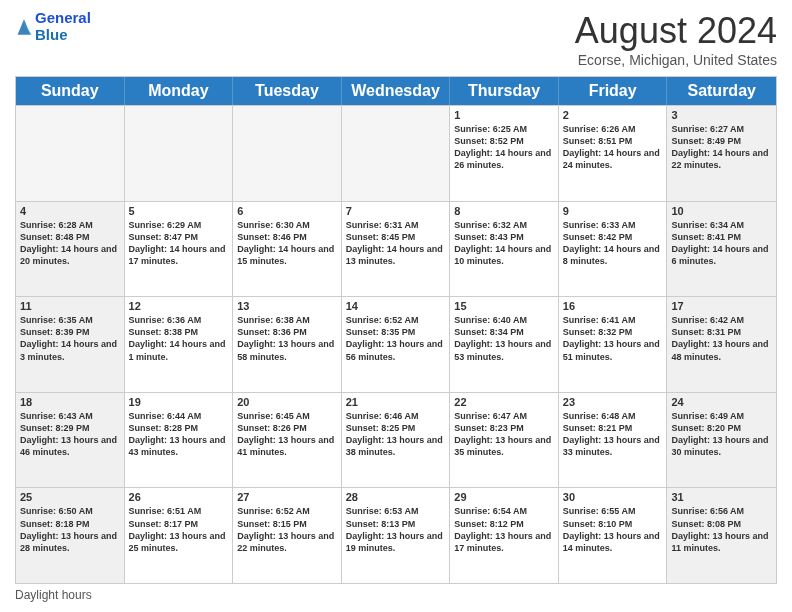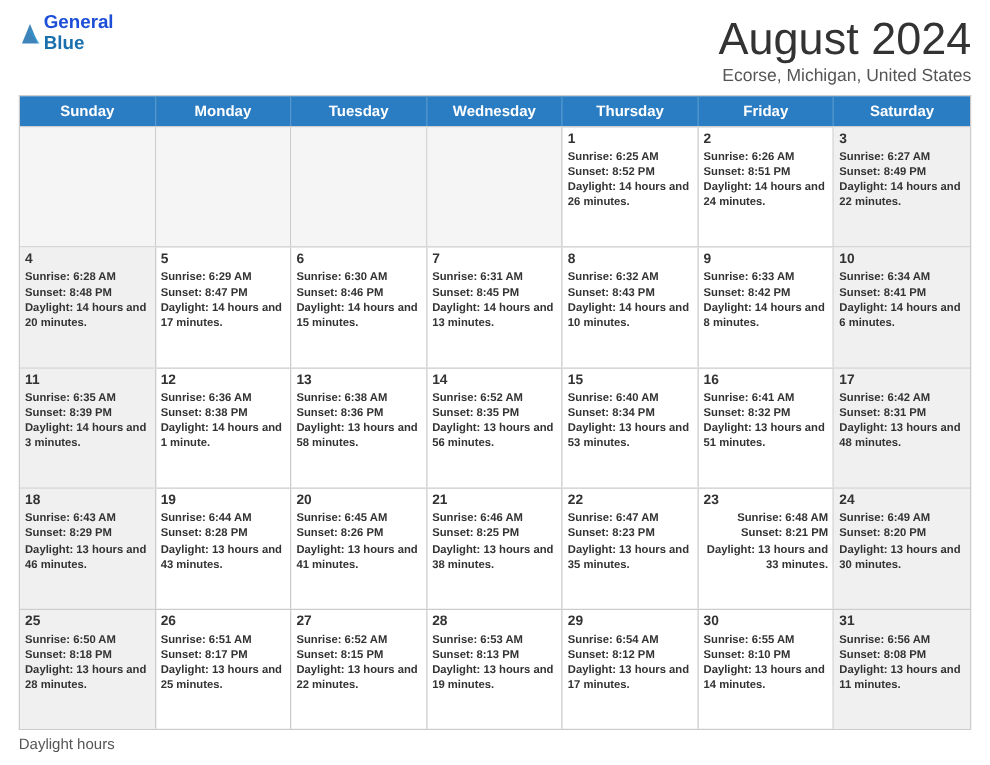--- a/index.html
+++ b/index.html
@@ -66,21 +66,21 @@
       flex-direction: column;
       border: 1px solid #ccc;
     }
     .cal-header {
       display: grid;
       grid-template-columns: repeat(7, 1fr);
       background: #2b7dc3;
     }
     .cal-header-cell {
       color: #fff;
-      font-size: 12px;
+      font-size: 16px;
       font-weight: bold;
       text-align: center;
       padding: 5px 2px;
       border-right: 1px solid #5599cc;
     }
     .cal-header-cell:last-child {
       border-right: none;
     }
     .cal-body {
       flex: 1;
@@ -297,21 +297,21 @@
 Daylight: 13 hours and 38 minutes.</div>
           </div>
           <div class="cal-cell">
             <div class="day-number">22</div>
             <div class="cell-text" style="white-space: pre-line;">Sunrise: 6:47 AM
 Sunset: 8:23 PM
 Daylight: 13 hours and 35 minutes.</div>
           </div>
           <div class="cal-cell">
             <div class="day-number">23</div>
-            <div class="cell-text" style="white-space: pre-line; text-align: right;">Sunrise: 6:48 AM
+            <div class="cell-text" style="white-space: pre-line;">Sunrise: 6:48 AM
 Sunset: 8:21 PM
 Daylight: 13 hours and 33 minutes.</div>
           </div>
           <div class="cal-cell shaded">
             <div class="day-number">24</div>
             <div class="cell-text" style="white-space: pre-line;">Sunrise: 6:49 AM
 Sunset: 8:20 PM
 Daylight: 13 hours and 30 minutes.</div>
           </div>
         </div>

